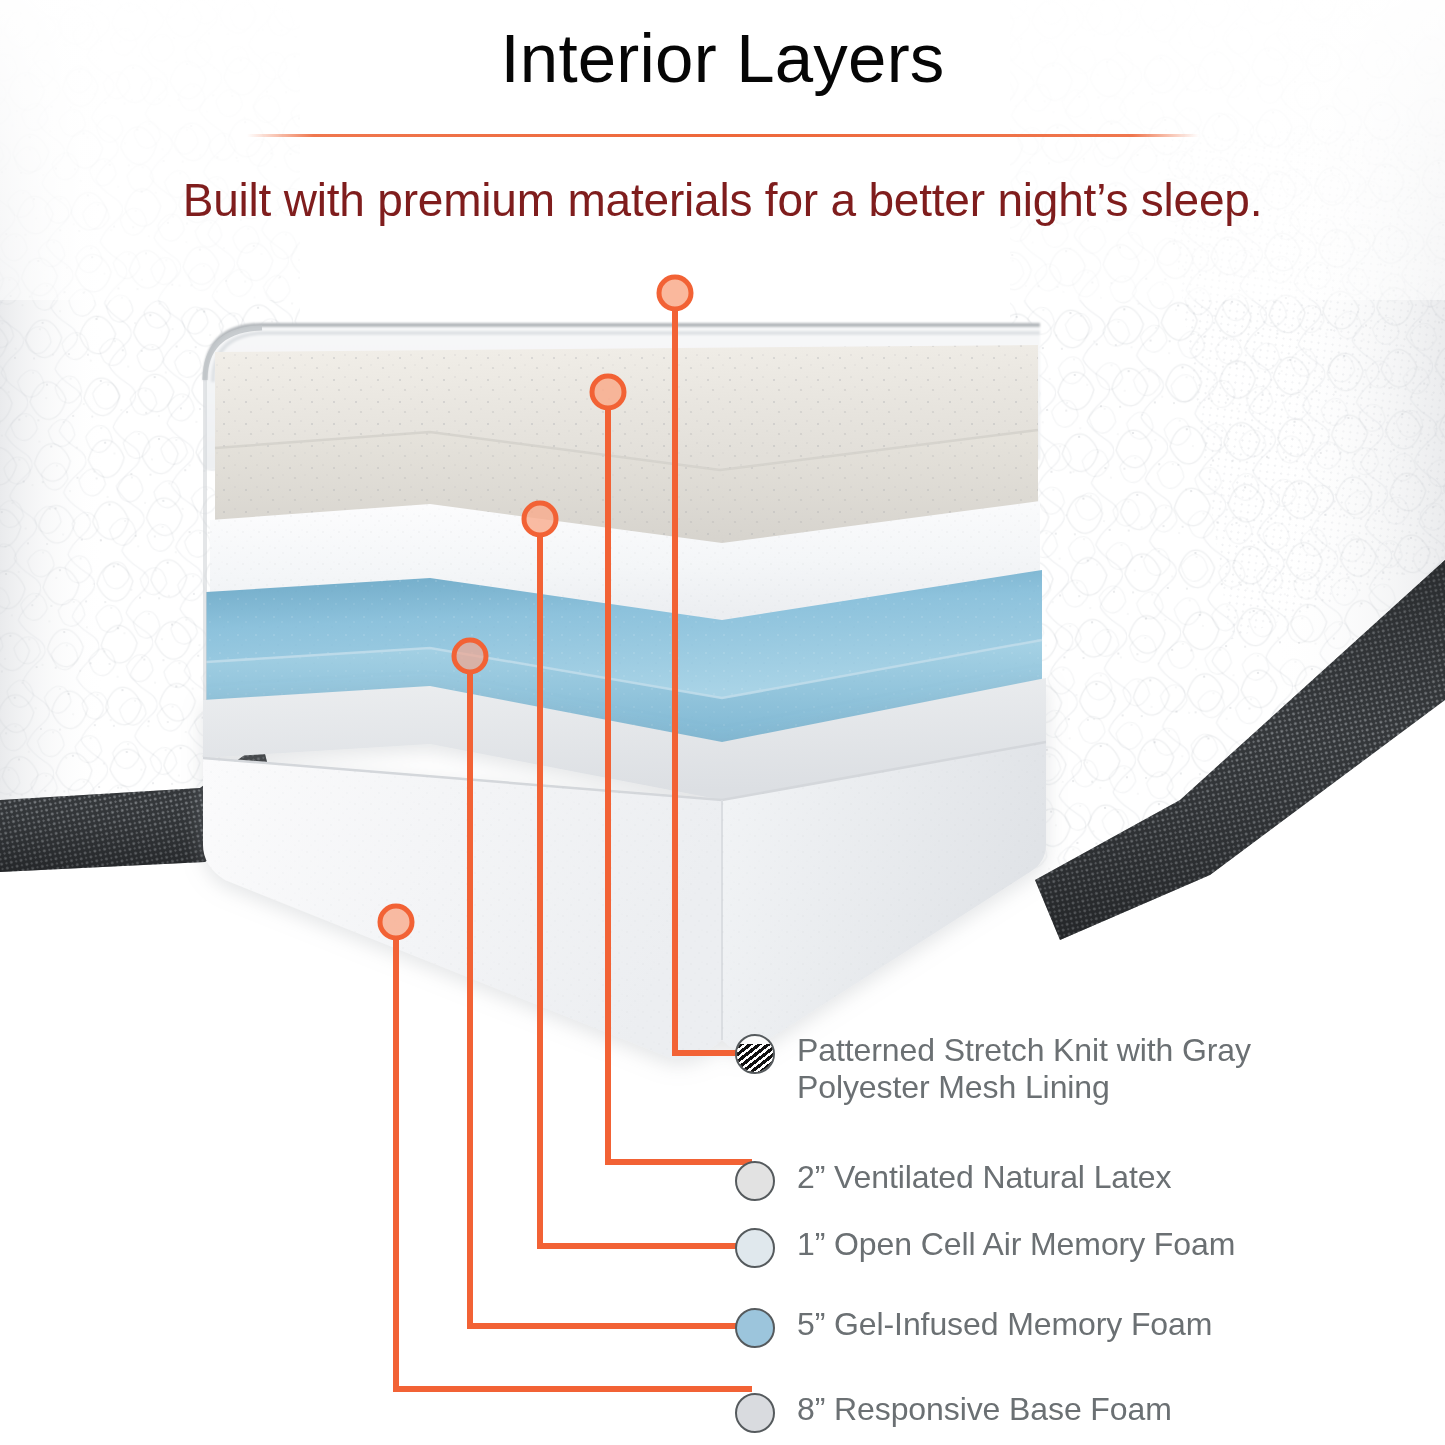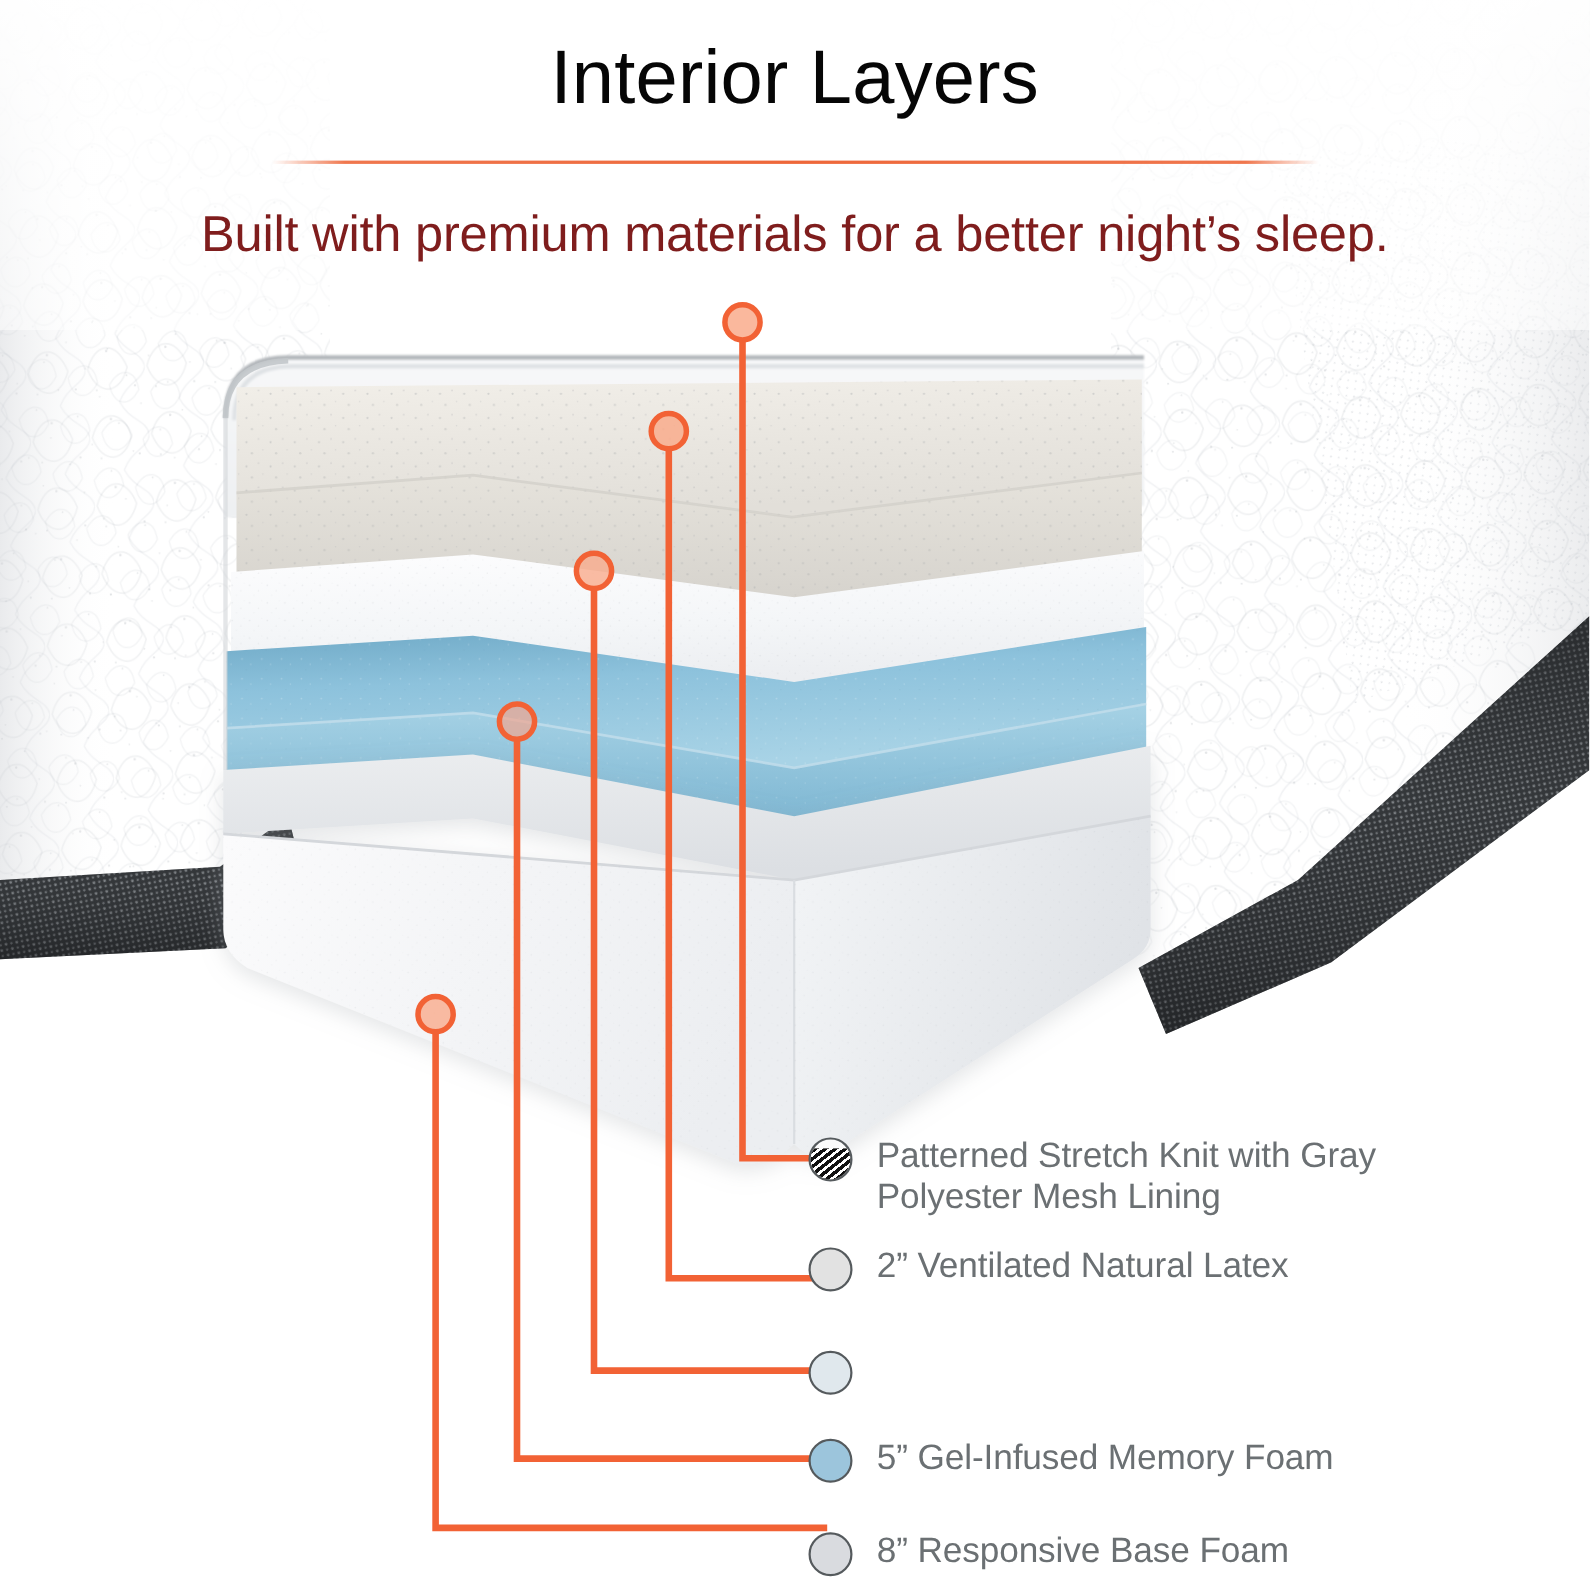--- a/index.html
+++ b/index.html
@@ -20,21 +20,21 @@
   .header {
     position: absolute; left: 0; top: 0; width: 1445px;
     text-align: center; z-index: 40;
   }
   .page-title {
     font-size: 69px;
     font-weight: 400;
     color: #060606;
     letter-spacing: 0.2px;
     line-height: 1;
-    padding-top: 36px;
+    padding-top: 24px;
     font-family: "Liberation Sans", sans-serif;
   }
   .title-rule {
     width: 952px; height: 3px;
     margin: 41px auto 0 auto;
     background: linear-gradient(to right,
       rgba(240,102,54,0) 0%,
       rgba(237,95,47,0.85) 7%,
       rgba(237,95,47,0.95) 50%,
       rgba(237,95,47,0.85) 93%,
@@ -342,27 +342,28 @@
   </div>
 
   <div class="legend">
 
     <div class="legend-row" style="top:9px;">
       <span class="legend-dot mesh"></span>
       <span class="legend-label">Patterned Stretch Knit with Gray
 Polyester Mesh Lining</span>
     </div>
 
-    <div class="legend-row" style="top:109px;text-align:right;">
+    <div class="legend-row" style="top:136px;text-align:right;">
       <span class="legend-dot" style="background:#e2e2e2;"></span>
       <span class="legend-label">2” Ventilated Natural Latex</span>
     </div>
 
     <div class="legend-row" style="top:203px;">
       <span class="legend-dot" style="background:#e0e8ed;"></span>
+      <span class="legend-label">1” Open Cell Air Memory Foam</span>
     </div>
 
     <div class="legend-row" style="top:283px;">
       <span class="legend-dot" style="background:#9cc5dc;"></span>
       <span class="legend-label">5” Gel-Infused Memory Foam</span>
     </div>
 
     <div class="legend-row" style="top:346px;margin-top:22px;">
       <span class="legend-dot" style="background:#d9dbdf;"></span>
       <span class="legend-label">8” Responsive Base Foam</span>

